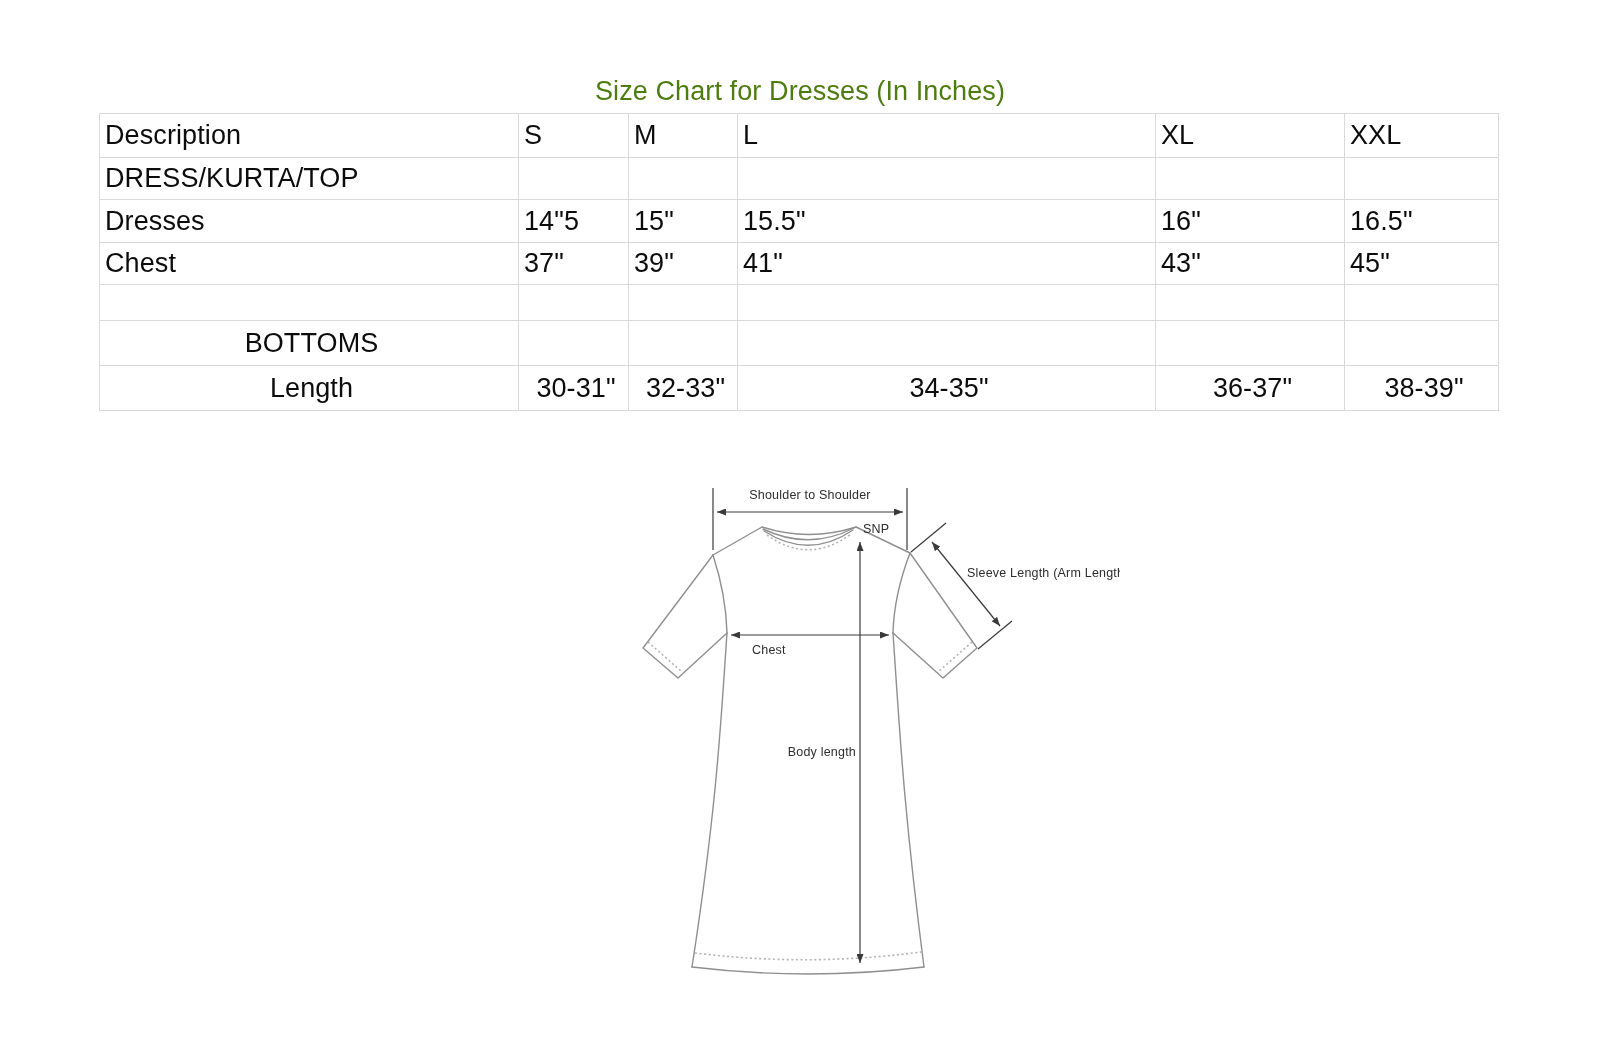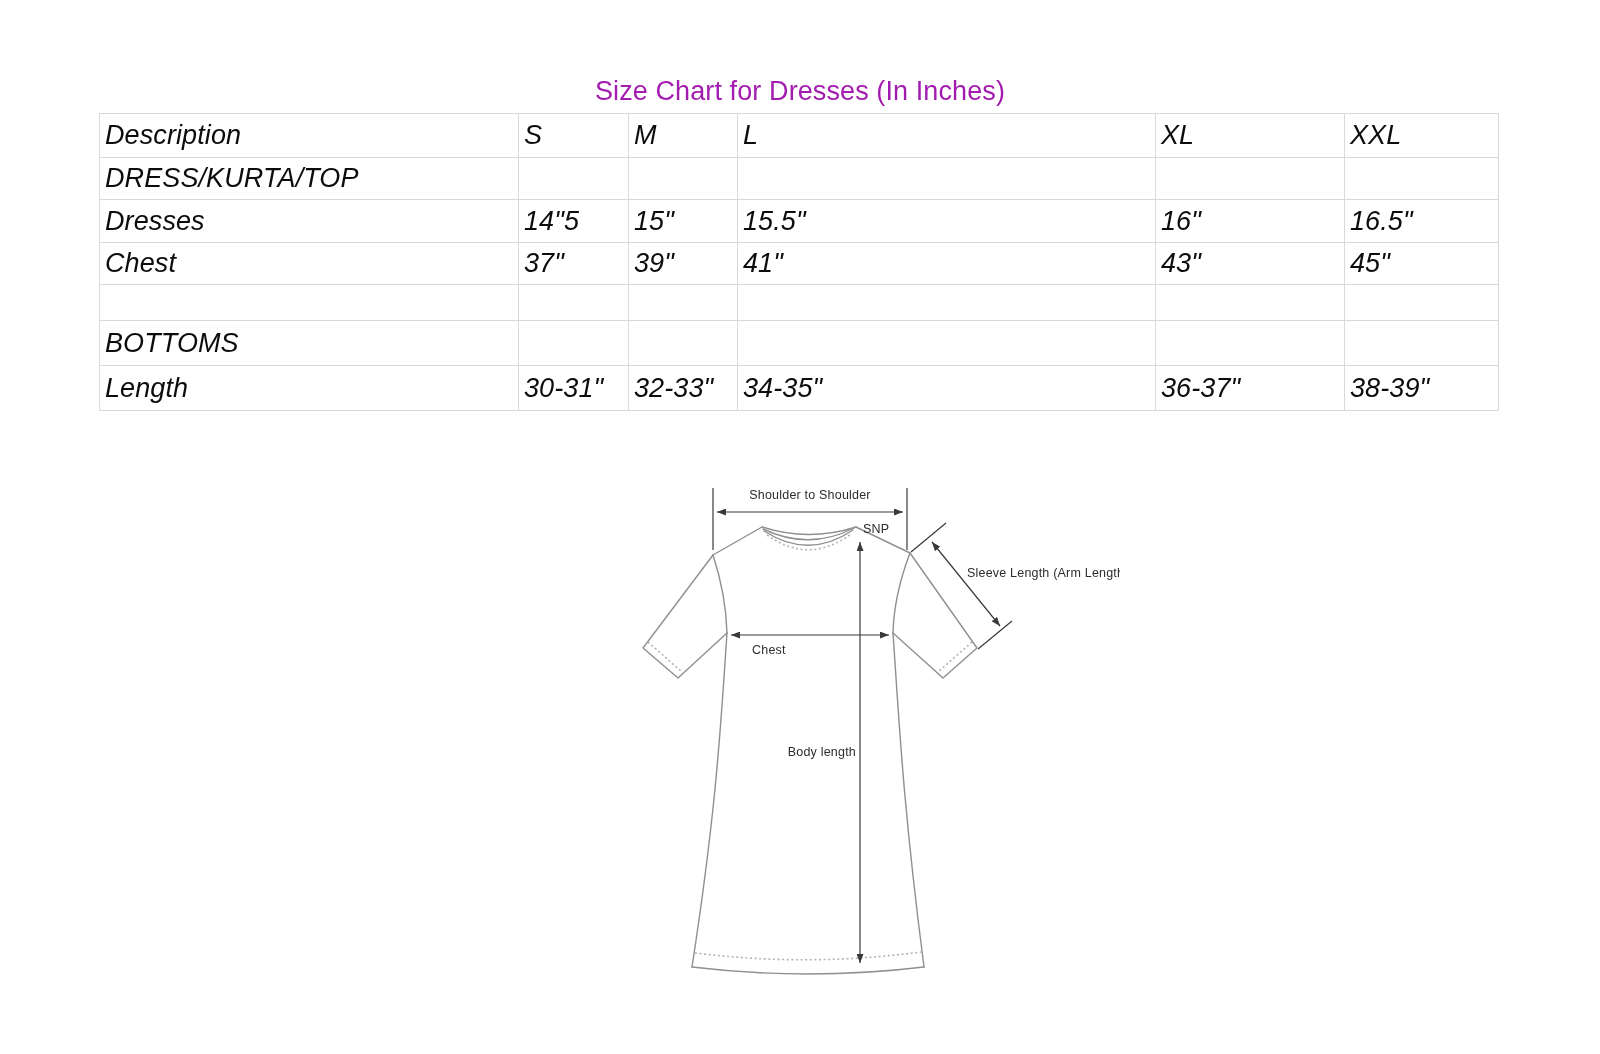--- a/index.html
+++ b/index.html
@@ -2,43 +2,42 @@
 <html><head>
 <meta charset="utf-8">
 <style>
   * { margin: 0; padding: 0; box-sizing: border-box; }
   html, body { width: 1600px; height: 1054px; background: #ffffff; overflow: hidden; }
   body { font-family: "Liberation Sans", "DejaVu Sans", sans-serif; color: #111; }
   .page { position: relative; width: 1600px; height: 1054px; background: #fff; }
 
   .title {
     position: absolute; left: 0; top: 76px; width: 1600px;
-    text-align: center; font-size: 27px; line-height: 31px; color: #a21caf;
+    text-align: center; font-size: 27px; line-height: 31px; color: #4d7c0f;
     letter-spacing: 0.1px;
   }
 
   table.size-table {
     position: absolute; left: 99px; top: 113px; width: 1399px;
     border-collapse: collapse; table-layout: fixed;
     font-size: 27px; color: #0c0c0c;
   }
   table.size-table td {
     border: 1px solid #d9d9d9;
     padding: 0 0 0 5px;
     vertical-align: middle;
     white-space: nowrap;
     overflow: hidden;
     letter-spacing: 0.1px;
-    font-style: italic;
   }
   tr.h44 { height: 44px; }
   tr.h42 { height: 42px; margin-left: 27px; }
   tr.h43 { height: 43px; }
   tr.h36 { height: 36px; }
-  tr.h45 { height: 45px; }
+  tr.h45 { height: 45px; text-align: center; }
 
   .diagram { position: absolute; left: 600px; top: 460px; width: 520px; height: 520px; }
   .diagram text {
     font-family: "Liberation Sans", "DejaVu Sans", sans-serif;
     font-size: 12.5px; fill: #2d2d2d; letter-spacing: 0.2px;
   }
 </style>
 </head>
 <body>
 

